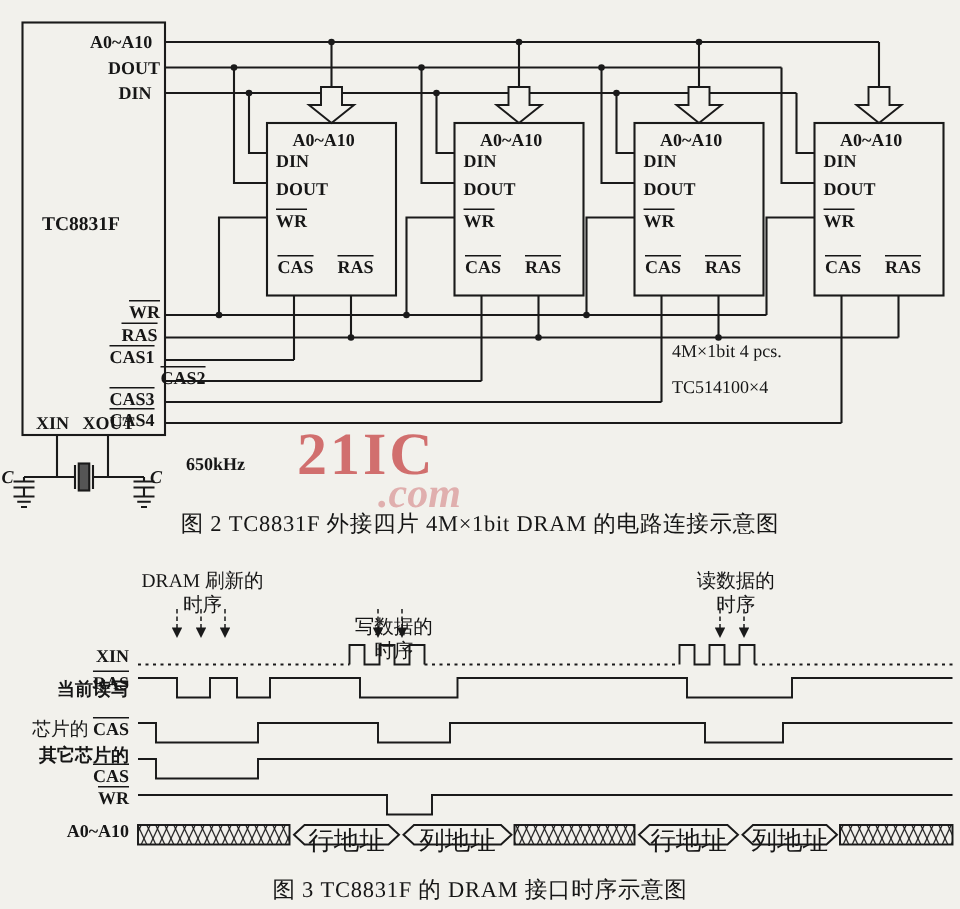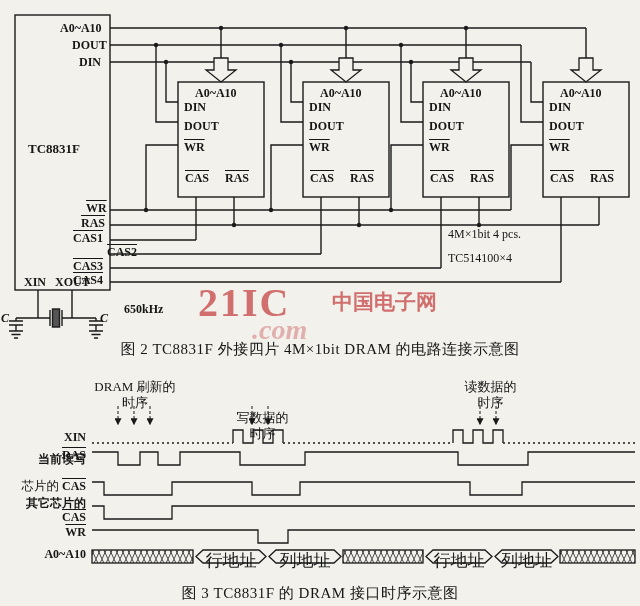--- a/index.html
+++ b/index.html
@@ -194,21 +194,20 @@
   <span class="lbl ol" style="left:550px;top:172px;">CAS</span>
   <span class="lbl ol" style="left:590px;top:172px;">RAS</span>
 
   <span class="lbl" style="left:448px;top:228px;font-weight:normal;">4M×1bit  4 pcs.</span>
   <span class="lbl" style="left:448px;top:252px;font-weight:normal;">TC514100×4</span>
   <span class="lbl" style="left:124px;top:303px;">650kHz</span>
   <span class="lbl it" style="left:1px;top:312px;">C</span>
   <span class="lbl it" style="left:100px;top:312px;">C</span>
 
   <span class="wm wm-brand" style="left:198px;top:283px;">21IC</span>
-  <span class="wm wm-site" style="left:332px;top:292px;">中国电子网</span>
   <span class="wm wm-domain" style="left:252px;top:316px;">.com</span>
 
   <div class="cap" style="top:340px;">图 2 TC8831F 外接四片 4M×1bit DRAM 的电路连接示意图</div>
 
   <div class="ann" style="left:75px;width:120px;top:379px;">
     <div>DRAM 刷新的</div>
     <div>时序</div>
   </div>
   <div class="ann" style="left:220px;width:85px;top:379px;margin-top:31px;">
     <div>写数据的</div>

